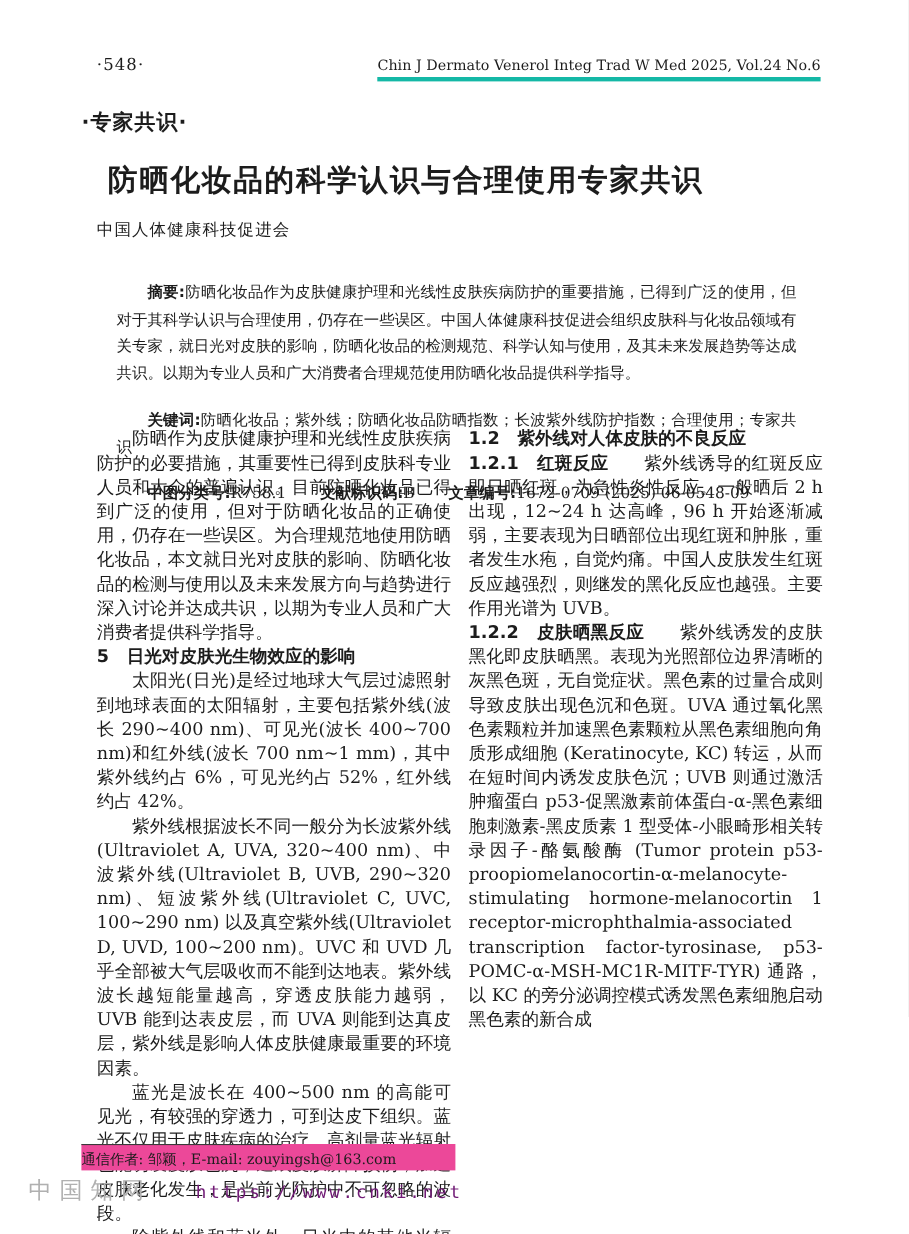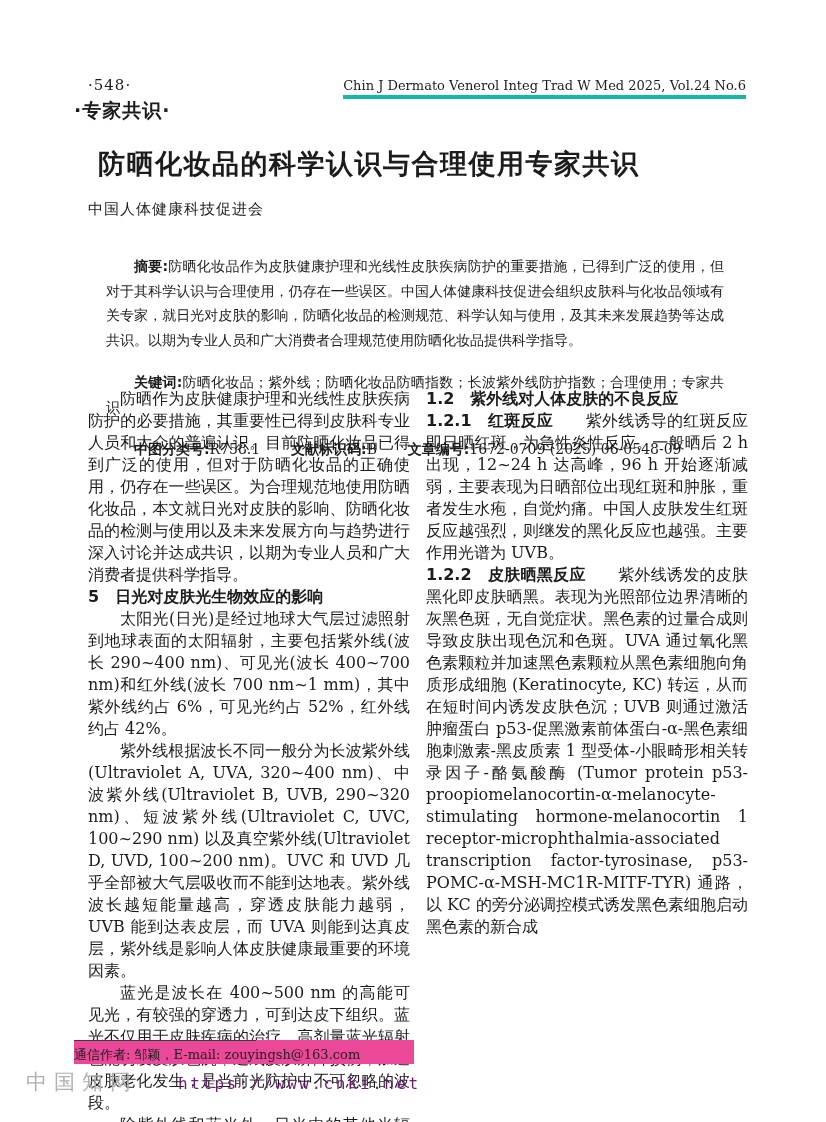--- a/index.html
+++ b/index.html
@@ -7,21 +7,21 @@
     position:relative;
     width:826px;height:1122px;
     margin:0 auto;
     background:#ffffff;
     overflow:hidden;
     color:#1c1c1c;
     font-family:"DejaVu Serif","Liberation Serif",serif;
   }
   
   .header-row{
-    position:absolute;top:76px;left:88px;right:80px;
+    position:absolute;top:50px;left:88px;right:80px;
     display:flex;justify-content:space-between;align-items:baseline;
   }
   .page-number{font-size:15px;letter-spacing:1px;}
   .journal-ref{
     font-size:13px;
     border-bottom:4px solid #14b8a6;
     padding-bottom:2px;
   }
   
   .section-tag{

